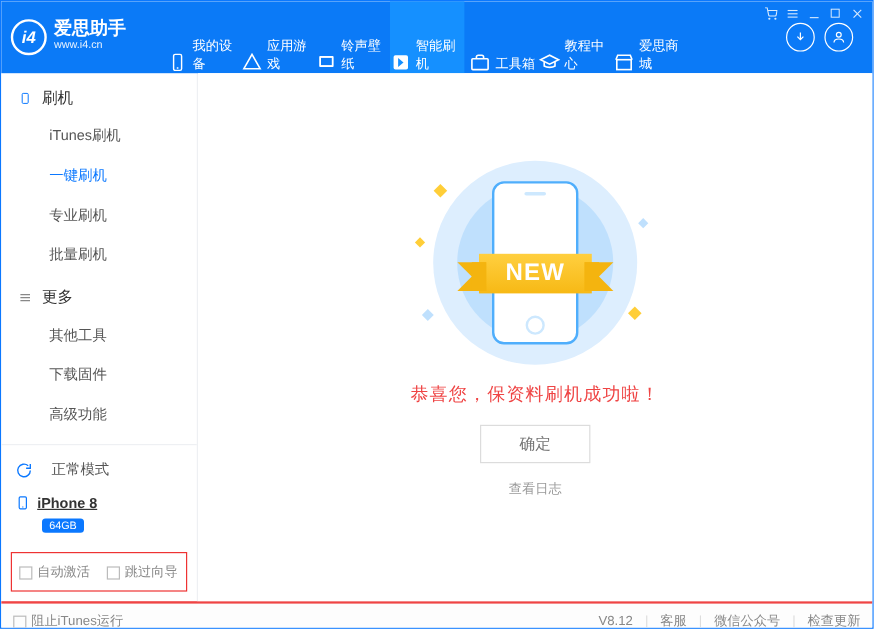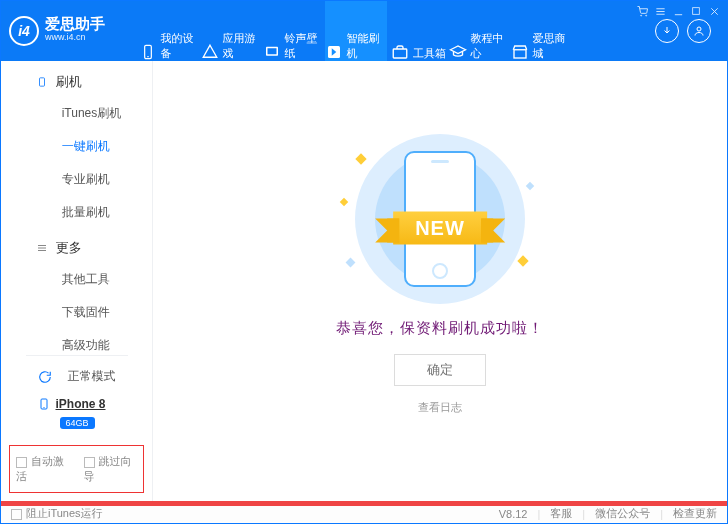--- a/index.html
+++ b/index.html
@@ -11,21 +11,21 @@
   .logo { width: 30px; height: 30px; border: 2px solid #fff; border-radius: 50%; display: flex; align-items: center; justify-content: center; font-weight: bold; font-size: 14px; font-style: italic; }
   .brand-text .t1 { font-size: 15px; font-weight: bold; line-height: 1.1; }
   .brand-text .t2 { font-size: 9px; opacity: .9; line-height: 1.1; }
   .tabs { display: flex; height: 100%; margin-left: 5px; }
   .tab { width: 62px; display: flex; flex-direction: row; align-items: flex-end; justify-content: center; gap: 3px; font-size: 11px; cursor: pointer; height: 100%; }
   .tab.active { background: #1590ff; }
   .tab .icon { width: 20px; height: 18px; display: flex; align-items: center; justify-content: center; }
   .hicons { margin-left: auto; display: flex; gap: 8px; padding-right: 8px; }
   .hicons .circ { width: 24px; height: 24px; border: 1.5px solid #fff; border-radius: 50%; display: flex; align-items: center; justify-content: center; font-size: 12px; cursor: pointer; }
   .body { display: flex; height: 440px; background: #fff; }
-  .sidebar { width: 152px; border-right: 1px solid #eef0f3; display: flex; flex-direction: column; align-items: center; }
+  .sidebar { width: 164px; border-right: 1px solid #eef0f3; display: flex; flex-direction: column; }
   .sb-scroll { flex: 1; overflow: hidden; padding-top: 2px; }
   .sb-sec-head { display: flex; align-items: center; gap: 8px; padding: 10px 14px 6px 14px; font-size: 13px; color: #333; }
   .sb-sec-head .gi { width: 12px; display: flex; justify-content: center; color: #0b78ff; }
   .sb-item { padding: 8px 10px 8px 40px; font-size: 12px; color: #555; cursor: pointer; }
   .sb-item.active { color: #0b78ff; }
   .sb-device { border-top: 1px solid #eef0f3; padding: 8px 12px; }
   .sb-mode { display: flex; align-items: center; gap: 16px; font-size: 12px; padding: 4px 0; }
   .sb-phone { display: flex; align-items: center; gap: 6px; font-size: 12px; padding: 7px 0 3px 0; font-weight: bold; color: #333; text-decoration: underline;}
   .sb-badge { display: inline-block; background: #0b78ff; color: #fff; border-radius: 3px; font-size: 9px; padding: 1px 6px; margin-left: 22px; margin-top:1px;}
   .sb-checks { border: 1px solid #e33; margin: 8px; padding: 8px 6px; display: flex; gap: 14px; font-size: 11px; color: #888; }
@@ -41,24 +41,24 @@
   .ribbon .bar { background: linear-gradient(#ffcf3f,#f7b915); color:#fff; font-weight:bold; font-size:20px; letter-spacing:1px; padding: 5px 22px; position: relative; font-family: Arial, sans-serif;}
   .ribbon .bar:before, .ribbon .bar:after { content:""; position:absolute; top:7px; border: 12px solid #f4b40f; }
   .ribbon .bar:before { left:-18px; border-left-color: transparent; }
   .ribbon .bar:after  { right:-18px; border-right-color: transparent; }
   .dot { position:absolute; background:#ffce38; transform: rotate(45deg); }
   .d1 { width:8px; height:8px; left:12px; top:26px; }
   .d2 { width:6px; height:6px; left:-4px; top:70px; }
   .d3 { width:6px; height:6px; right:2px; top:54px; background:#bfe0fd; }
   .d4 { width:8px; height:8px; right:8px; top:128px; }
   .d5 { width:7px; height:7px; left:2px; top:130px; background:#bfe0fd; }
-  .msg { margin-top: 10px; font-size: 15px; color: #701a75; letter-spacing: 1px; font-family: Liberation Serif, serif; }
+  .msg { margin-top: 10px; font-size: 15px; color: #ef4444; letter-spacing: 1px; font-family: Liberation Serif, serif; }
   .okbtn { margin-top: 16px; border: 1px solid #dcdcdc; background:#fff; padding: 6px 32px; font-size: 13px; color:#737373; cursor:pointer; }
   .loglink { margin-top: 14px; font-size: 11px; color: #999; cursor:pointer;text-align:center; }
-  .footer { height: 24px; background: #fdfdfd; border-top: 5px solid #ef4444; display: flex; align-items: flex-start; padding: 0 10px; font-size: 11px; color: #888; }
+  .footer { height: 24px; background: #fdfdfd; border-top: 2px solid #ef4444; display: flex; align-items: flex-end; padding: 0 10px; font-size: 11px; color: #888; }
   .footer .sep { margin: 0 10px; color: #ddd; }
   .footer .right { margin-left: auto; display: flex; align-items: center; }
   svg { display: block; }
 </style>
 </head>
 <body>
 
 <div class="header">
   <div class="winctrls">
     <span>

